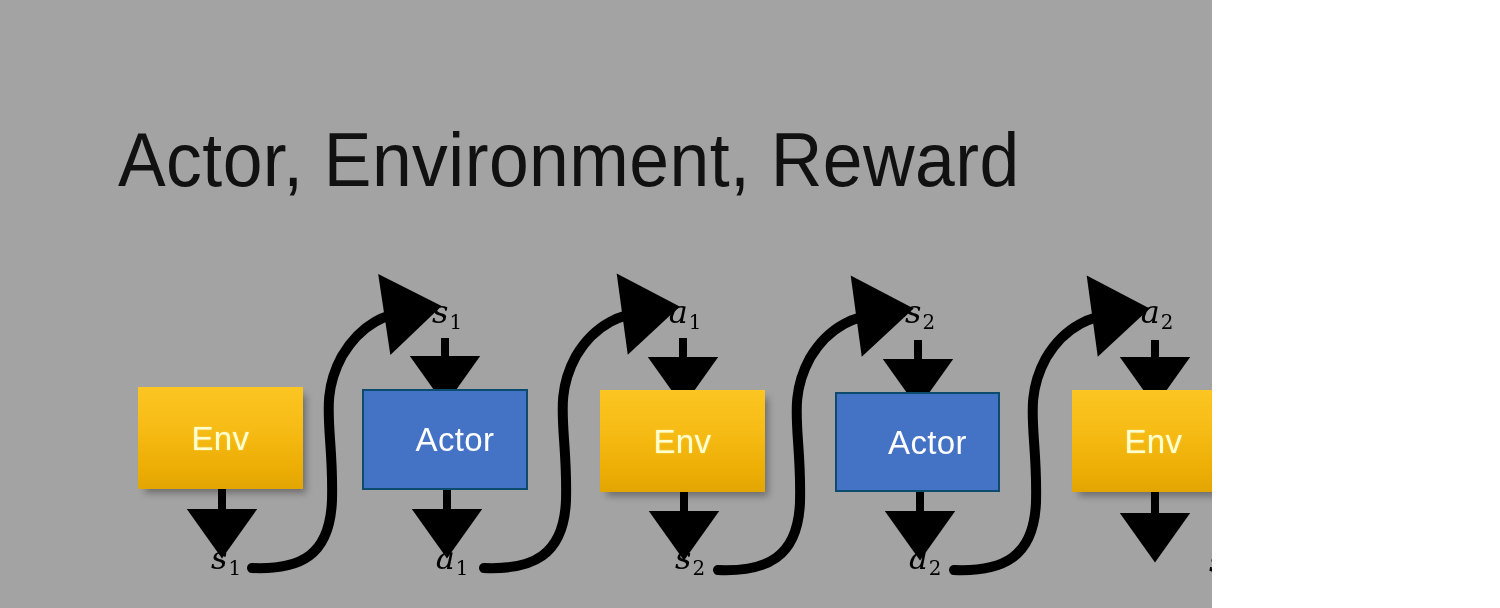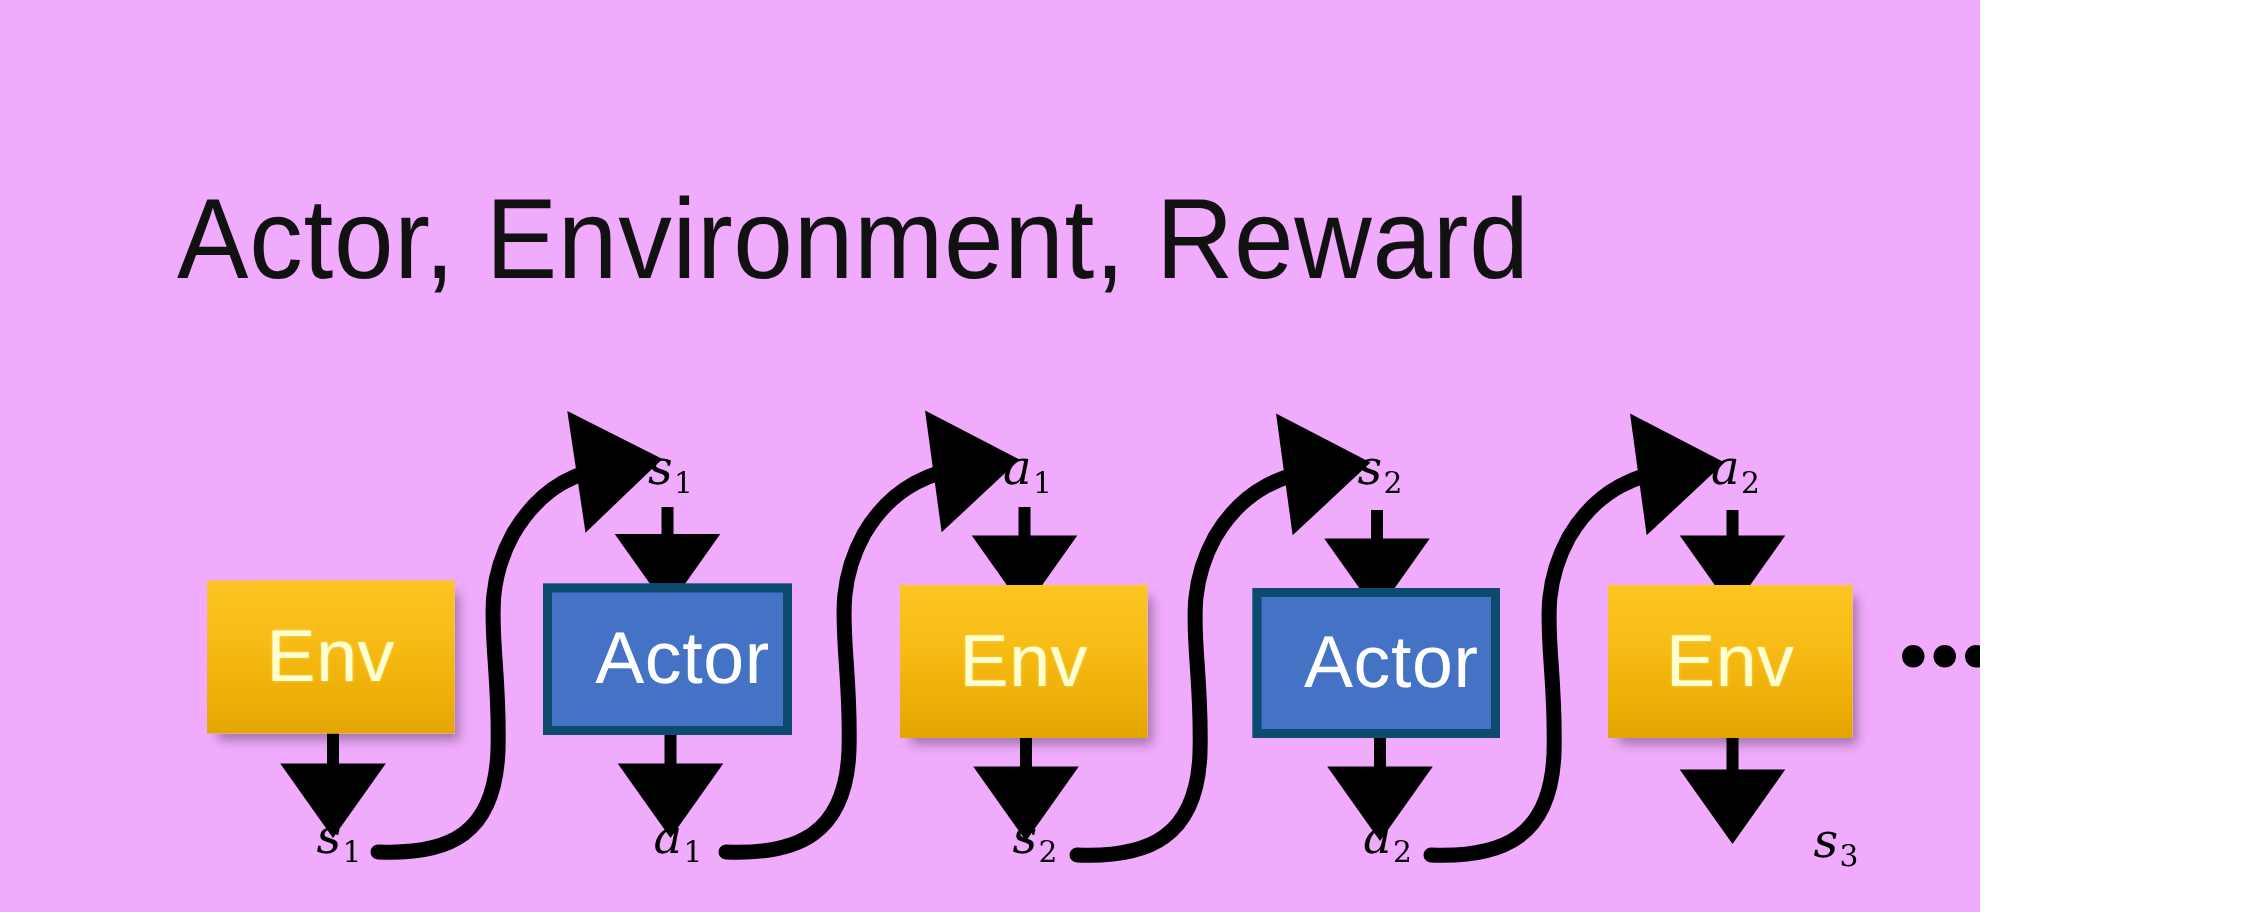--- a/index.html
+++ b/index.html
@@ -6,23 +6,23 @@
   html, body {
     margin: 0;
     padding: 0;
     background: #ffffff;
   }
   body {
     font-family: "Liberation Sans", sans-serif;
   }
   #slide {
     position: relative;
-    width: 1320px;
+    width: 1212px;
     height: 608px;
-    background: #f0abfc;
+    background: #a3a3a3;
     overflow: hidden;
   }
 
   
   #slide-title {
     position: absolute;
     left: 118px;
     top: 112px;
     font-family: "Liberation Sans", sans-serif;
     font-size: 76px;
@@ -49,37 +49,37 @@
   .proc-box {
     position: absolute;
     display: flex;
     align-items: center;
     justify-content: center;
     box-sizing: border-box;
     z-index: 3;
   }
   .proc-box .box-label {
     font-family: "Liberation Sans", sans-serif;
-    font-size: 49px;
+    font-size: 33px;
     line-height: 41px;
     font-weight: 400;
     letter-spacing: 0.4px;
     white-space: nowrap;
   }
   .box-env {
     background: linear-gradient(to bottom, #FCC521 0%, #F7BC16 38%, #EDAE05 78%, #E3A503 100%);
     box-shadow: 5px 6px 7px -2px rgba(0,0,0,0.33);
   }
   .box-env .box-label {
     color: #FFFFCF;
     text-shadow: 0 0 2px rgba(255,255,180,0.5);
   }
   .box-actor {
     background: #4472C4;
-    border: 6px solid #0c4a6e;
+    border: 2px solid #0c4a6e;
     padding-left: 20px;
   }
   .box-actor .box-label {
     color: #FFFFFF;
   }
 
   
   .var-label {
     position: absolute;
     font-family: "DejaVu Serif", "Liberation Serif", serif;

